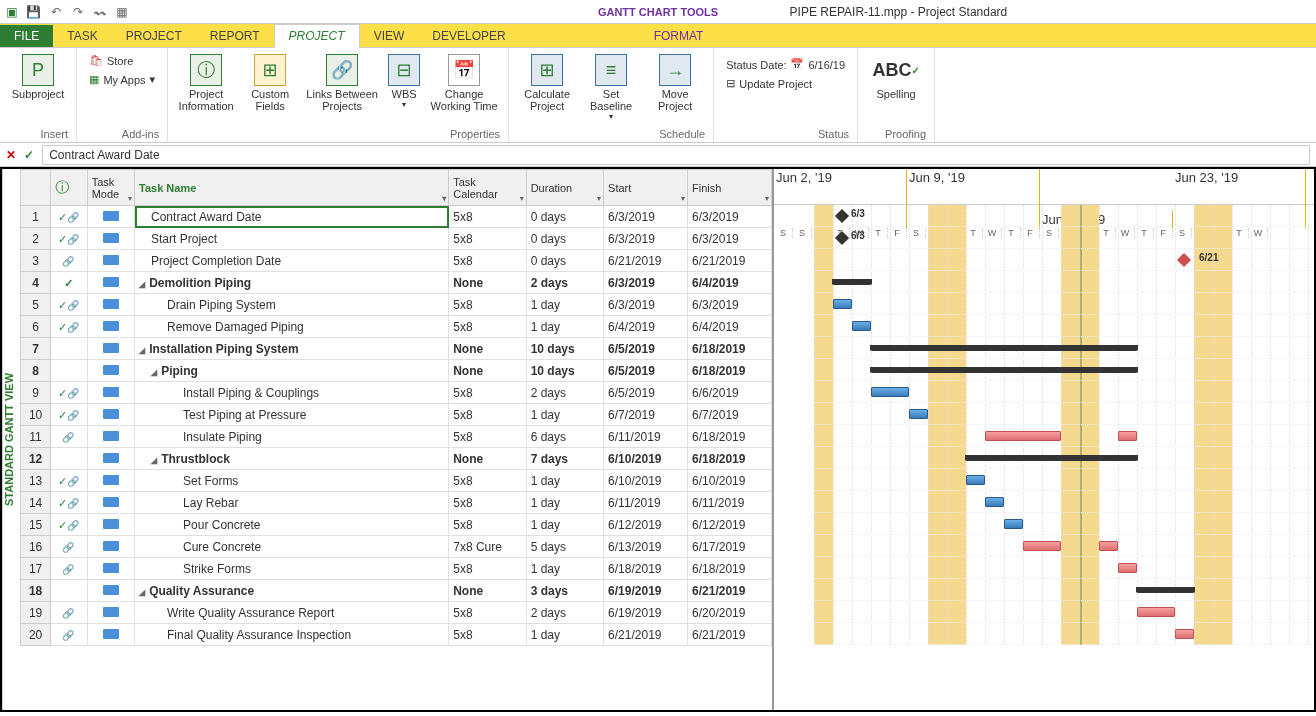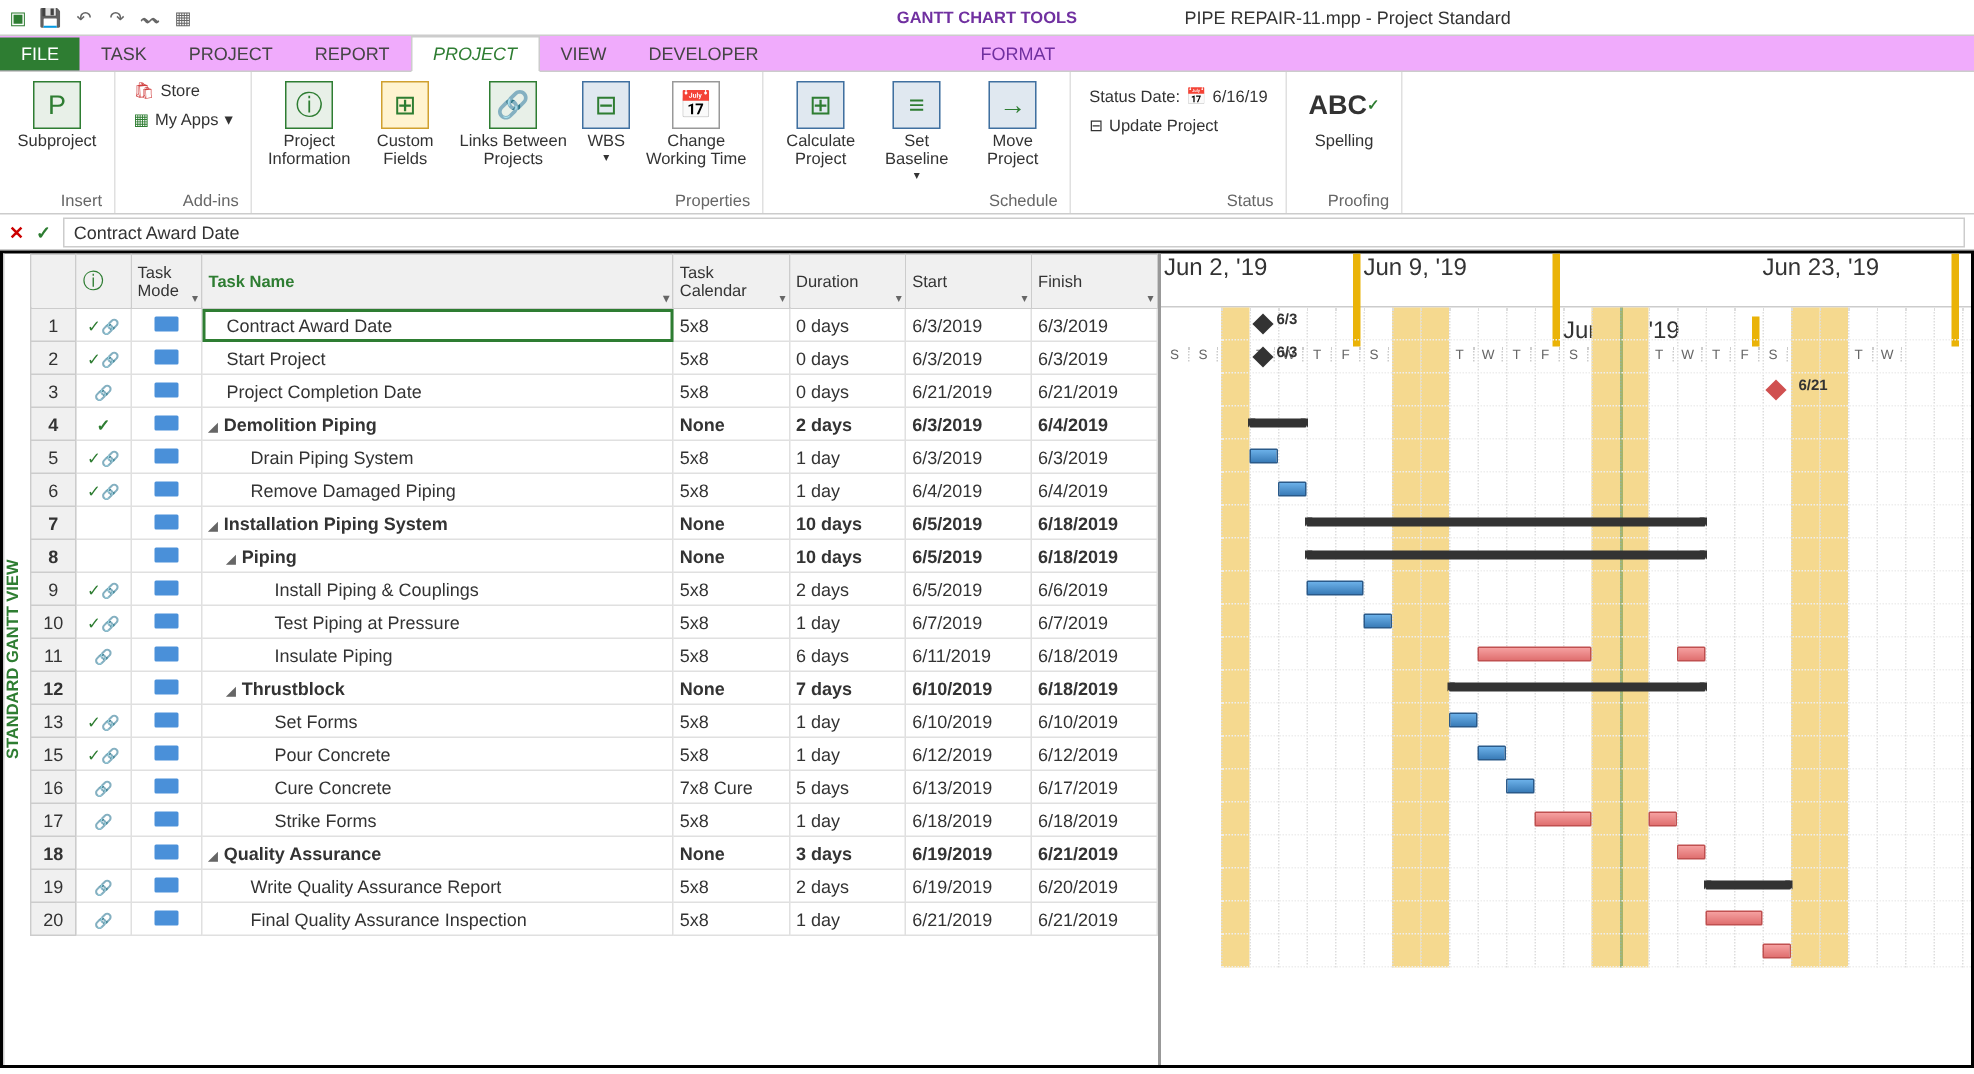--- a/index.html
+++ b/index.html
@@ -7,21 +7,21 @@
 
 
 .titlebar { height: 24px; background: #fff; border-bottom: 1px solid #ccc; display: flex; align-items: center; padding: 0 4px; }
 .titlebar .qat { display: flex; gap: 6px; align-items: center; }
 .titlebar .qat span { width: 16px; height: 16px; display: inline-flex; align-items: center; justify-content: center; color: #666; font-size: 12px; }
 .titlebar .ctx { position: absolute; left: 50%; transform: translateX(-50%); text-align: center; }
 .titlebar .ctx .tool { color: #7030a0; font-size: 11px; font-weight: 600; }
 .titlebar .doc { position: absolute; left: 60%; }
 
 
-.tabs { height: 24px; background: #f0abfc; display: flex; align-items: flex-end; border-bottom: 1px solid #ccc; text-align: right; }
+.tabs { height: 24px; background: #fde047; display: flex; align-items: flex-end; border-bottom: 1px solid #ccc; text-align: right; }
 .tab { padding: 4px 14px; font-size: 12px; color: #444; cursor: pointer; }
 .tab.file { background: #2e7d32; color: #fff; }
 .tab.active { border: 1px solid #ccc; border-bottom: 1px solid #fff; color: #2e7d32; margin-bottom: -1px; background: #fff; font-style: italic; }
 .tab.ctx { color: #7030a0; }
 
 
 .ribbon { height: 95px; background: #fff; border-bottom: 1px solid #ccc; display: flex; }
 .rgroup { border-right: 1px solid #e0e0e0; padding: 4px 8px 0; display: flex; flex-direction: column; }
 .rgroup .ctrls { flex: 1; display: flex; gap: 4px; align-items: flex-start; }
 .rgroup .lbl { text-align: right; font-size: 11px; color: #666; padding: 2px 0; }
@@ -59,21 +59,21 @@
 .indent2 { padding-left: 32px !important; }
 .indent3 { padding-left: 48px !important; }
 .collapse-arrow::before { content: "◢"; font-size: 8px; color: #666; margin-right: 4px; display: inline-block; }
 .chkmark { color: #2e7d32; font-size: 11px; }
 .linkic { color: #0066cc; font-size: 10px; }
 .modeic { width: 16px; height: 10px; background: linear-gradient(90deg,#4a90d9,#4a90d9); display: inline-block; border-radius: 1px; }
 
 
 .timehdr { height: 36px; display: flex; flex-direction: column; border-bottom: 1px solid #ccc; }
 .timehdr .wk { flex: 1; display: flex; }
-.timehdr .wk div { flex: 1; border-right: 5px solid #eab308; font-size: 16px; padding: 1px 2px; }
+.timehdr .wk div { flex: 1; border-right: 1px solid #eab308; font-size: 13px; padding: 1px 2px; }
 .timehdr .days { flex: 1; display: flex; }
 .timehdr .days div { width: 19px; border-right: 1px dotted #ccc; text-align: center; font-size: 9px; color: #666; }
 .ganttbody { position: relative; margin-left: 40px; }
 .ganttrow { height: 22px; position: relative; border-bottom: 1px dotted #eee; }
 .weekend { position: absolute; top: 0; bottom: 0; width: 19px; background: #f5d98f; }
 .bar { position: absolute; height: 10px; top: 6px; border-radius: 1px; }
 .bar.task { background: linear-gradient(#6bb0e8,#3a7cb8); border: 1px solid #2a5a8a; }
 .bar.crit { background: linear-gradient(#f5a0a0,#e07070); border: 1px solid #c05050; }
 .bar.summary { background: #333; height: 6px; top: 8px; }
 .bar.summary::before, .bar.summary::after { content:""; position:absolute; top:0; width:0; height:0; border-top: 6px solid #333; }
@@ -362,20 +362,30 @@
           </tr>
           <tr>
     <td class="rownum">13</td>
     <td class="ind"><span class="chkmark">✓</span><span class="linkic">🔗</span></td>
     <td class="mode"><span class="modeic"></span></td>
     <td class="cell-name indent3 ">Set Forms</td>
     <td>5x8</td>
     <td>1 day</td>
     <td>6/10/2019</td>
     <td>6/10/2019</td>
+          </tr>
+          <tr>
+    <td class="rownum">14</td>
+    <td class="ind"><span class="chkmark">✓</span><span class="linkic">🔗</span></td>
+    <td class="mode"><span class="modeic"></span></td>
+    <td class="cell-name indent3 ">Lay Rebar</td>
+    <td>5x8</td>
+    <td>1 day</td>
+    <td>6/11/2019</td>
+    <td>6/11/2019</td>
           </tr>
           <tr>
     <td class="rownum">15</td>
     <td class="ind"><span class="chkmark">✓</span><span class="linkic">🔗</span></td>
     <td class="mode"><span class="modeic"></span></td>
     <td class="cell-name indent3 ">Pour Concrete</td>
     <td>5x8</td>
     <td>1 day</td>
     <td>6/12/2019</td>
     <td>6/12/2019</td>

